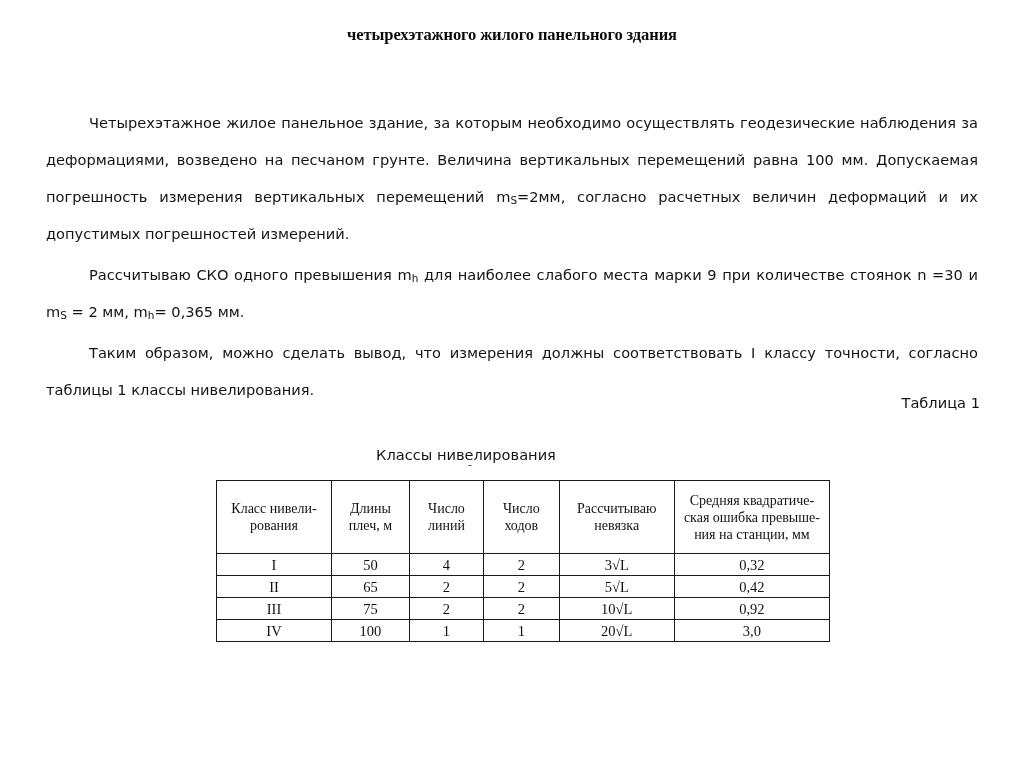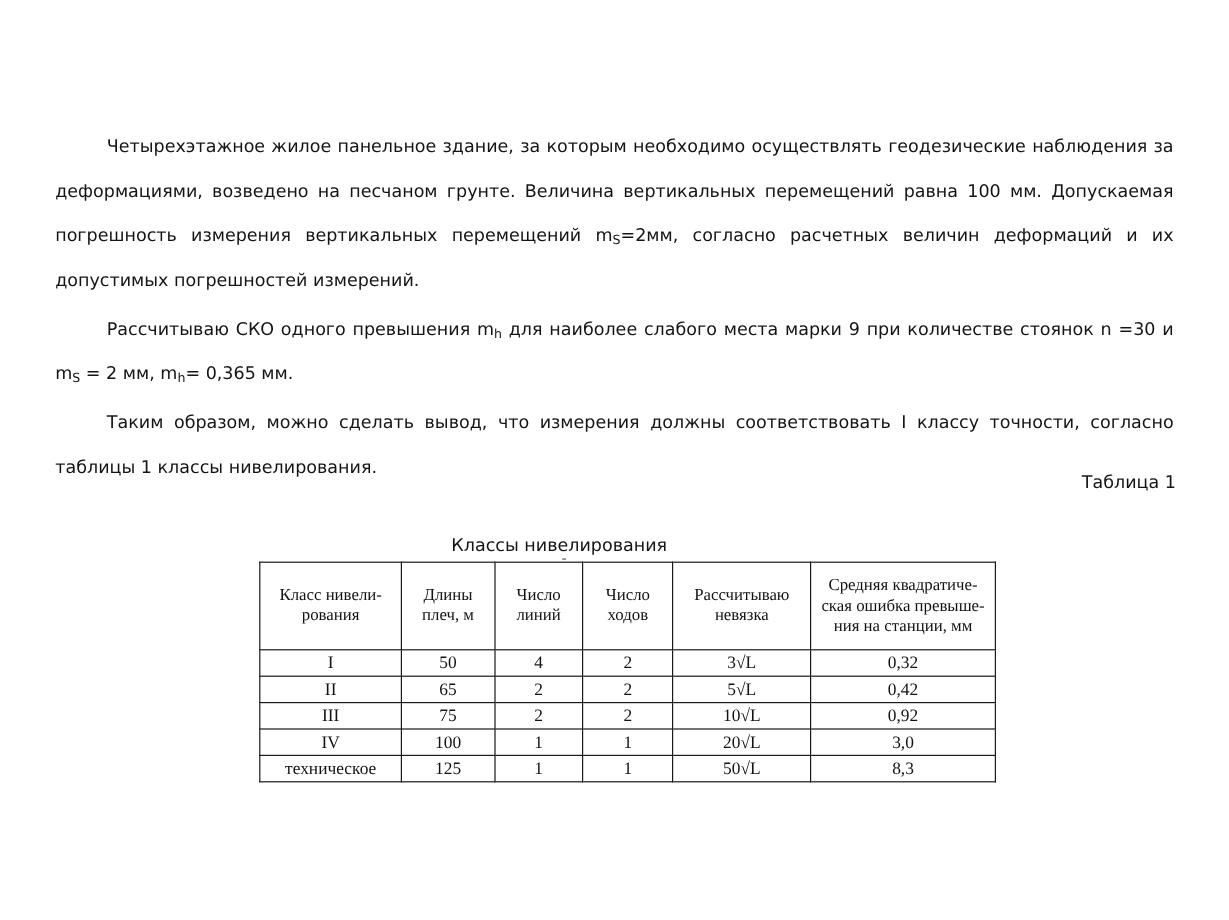--- a/index.html
+++ b/index.html
@@ -98,21 +98,21 @@
     box-sizing: border-box;
     font-family: "DejaVu Sans", sans-serif;
     font-size: 12px;
     color: #555;
   }
 
   
   .levelling-table {
     position: absolute;
     left: 216px;
-    top: 468px;
+    top: 480px;
     width: 614px;
     border-collapse: collapse;
     font-family: "Liberation Serif", "DejaVu Serif", serif;
     color: #121212;
     background: #fff;
   }
   .levelling-table th,
   .levelling-table td {
     border: 1px solid #1a1a1a;
     text-align: center;
@@ -142,20 +142,21 @@
   .cell-tech { font-size: 13.2px; }
 
   .radical { white-space: nowrap; }
 </style>
 </head>
 <body>
 
 <div class="page">
 
   <div class="doc-title">
+    <span class="line2">четырехэтажного жилого панельного здания</span>
   </div>
 
   <div class="body-block">
 
     <p class="para indent"><span>Четырехэтажное жилое панельное здание,  за которым необходимо осуществлять геодезические наблюдения за деформациями, возведено на песчаном грунте. Величина вертикальных перемещений равна 100 мм. Допускаемая погрешность измерения вертикальных перемещений m</span><sub>S</sub><span>=2мм, согласно расчетных величин деформаций и их допустимых погрешностей измерений.</span></p>
 
     <p class="para indent"><span>Рассчитываю СКО одного превышения m</span><sub>h</sub><span> для наиболее слабого места марки 9 при количестве стоянок n =30 и m</span><sub>S</sub><span> = 2 мм, m</span><sub>h</sub><span>= 0,365 мм.</span></p>
 
     <p class="para indent">Таким образом, можно сделать вывод, что измерения должны соответствовать I классу точности, согласно таблицы  1 классы нивелирования.</p>
 
@@ -222,24 +223,16 @@
         <td>0,92</td>
       </tr>
       <tr>
         <td>IV</td>
         <td>100</td>
         <td>1</td>
         <td>1</td>
         <td class="radical">20√L</td>
         <td>3,0</td>
       </tr>
-      <tr>
-        <td class="cell-tech">техническое</td>
-        <td>125</td>
-        <td>1</td>
-        <td>1</td>
-        <td class="radical">50√L</td>
-        <td>8,3</td>
-      </tr>
     </tbody>
   </table>
 
 </div>
 
 </body></html>

